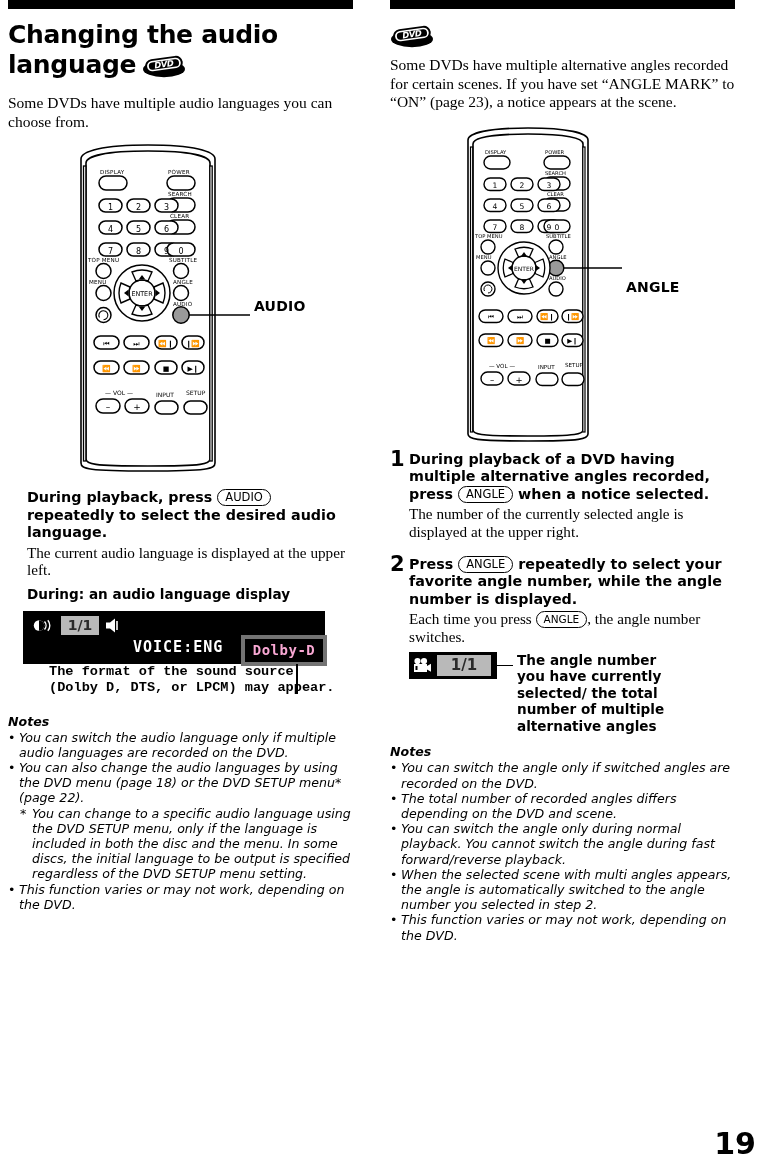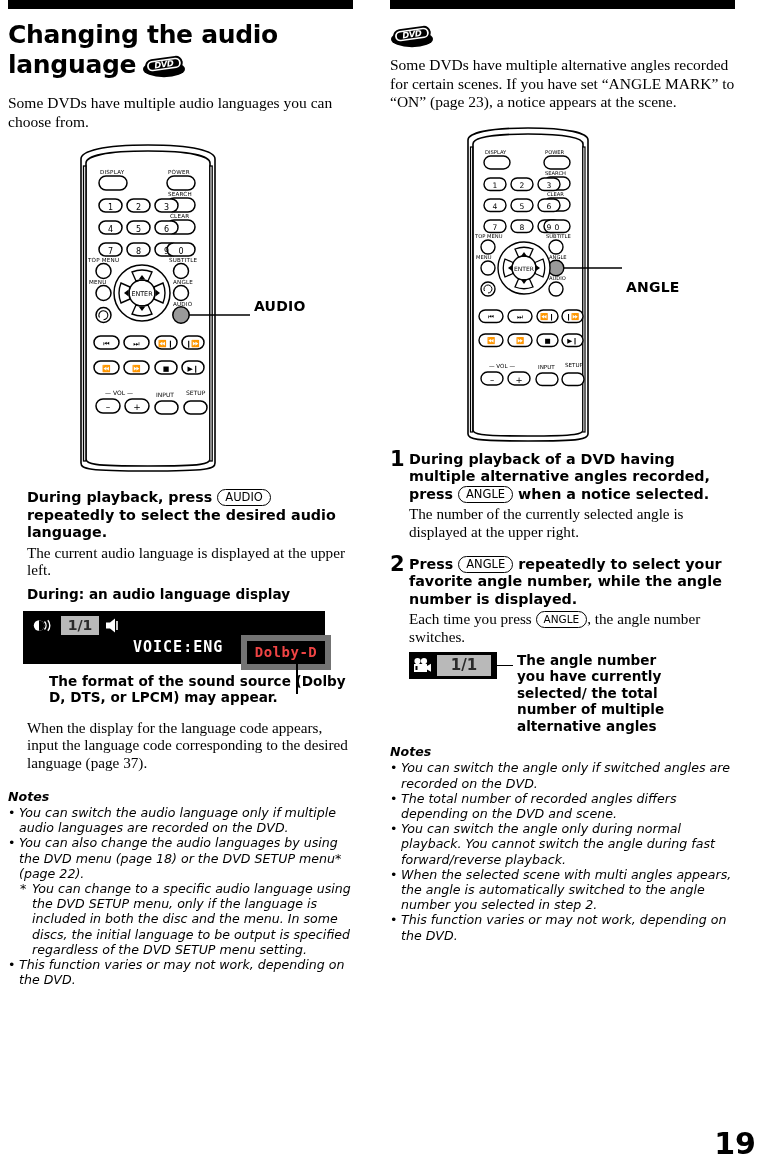--- a/index.html
+++ b/index.html
@@ -104,22 +104,22 @@
     text-align:center;
   }
   .osd-text{
     position:absolute;
     color:#fff;
     font-family:"DejaVu Sans Mono", monospace;
     font-weight:bold;
   }
   .osd-box{
     position:absolute;
-    border:6px solid #737373;
-    color:#ef4444;
+    border:4px solid #737373;
+    color:#f9a8d4;
     font-family:"DejaVu Sans Mono", monospace;
     font-weight:bold;
     text-align:center;
   }
 
   .caption-bold{
     font-family:"DejaVu Sans", sans-serif;
     font-weight:bold;
     font-size:13.6px;
     line-height:16.5px;
@@ -341,23 +341,22 @@
         <svg style="position:absolute;left:82px;top:6px;" width="16" height="17" viewBox="0 0 16 17">
           <path d="M1 5.5 h4 L10 1.5 v14 L5 11.5 H1 Z" fill="#fff"></path>
           <path d="M12 4 v9" stroke="#fff" stroke-width="1.6"></path>
         </svg>
         <div class="osd-text" style="left:110px;top:27px;font-size:15px;letter-spacing:1px;">VOICE:ENG</div>
         <div class="osd-box" style="left:218px;top:24px;width:78px;height:23px;font-size:14px;line-height:23px;letter-spacing:0.5px;">Dolby-D</div>
       </div>
       <div class="leader" style="left:273px;top:53px;width:1.6px;height:30px;"></div>
     </div>
 
-    <div class="caption-bold" style="margin-left:41px;margin-top:9px;width:300px;">The format of the sound source (Dolby D, DTS, or LPCM) may appear.</div>
-
-    <div class="serif-body" style="margin-left:19px;margin-top:13px;">When the display for the language code appears, input the language code corresponding to the desired language (page 37).</div>
+    <div class="caption-bold" style="margin-left:41px;width:300px;font-family:Liberation Mono, monospace;">The format of the sound source (Dolby D, DTS, or LPCM) may appear.</div>
+
 
     <div style="margin-top:17px;">
       <div class="notes-title">Notes</div>
       <p class="note"><span class="bullet">•</span><span>You can switch the audio language only if multiple audio languages are recorded on the DVD.</span></p>
       <p class="note"><span class="bullet">•</span><span>You can also change the audio languages by using the DVD menu (page 18) or the DVD SETUP menu* (page 22).</span></p>
       <p class="note-sub"><span class="star">*</span><span>You can change to a specific audio language using the DVD SETUP menu, only if the language is included in both the disc and the menu. In some discs, the initial language to be output is specified regardless of the DVD SETUP menu setting.</span></p>
       <p class="note"><span class="bullet">•</span><span>This function varies or may not work, depending on the DVD.</span></p>
     </div>
   </div>
 

